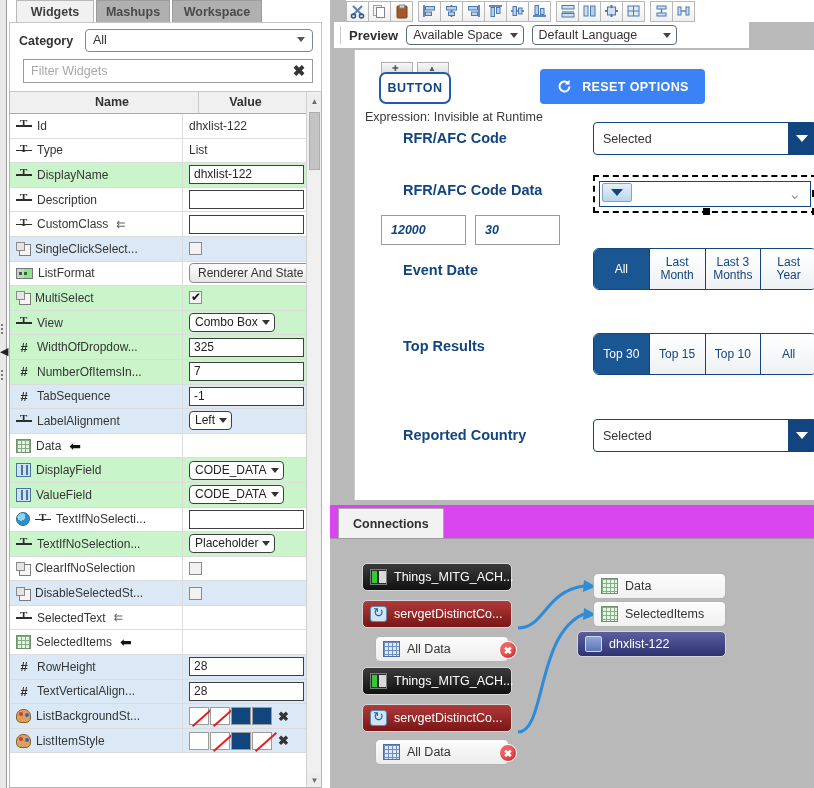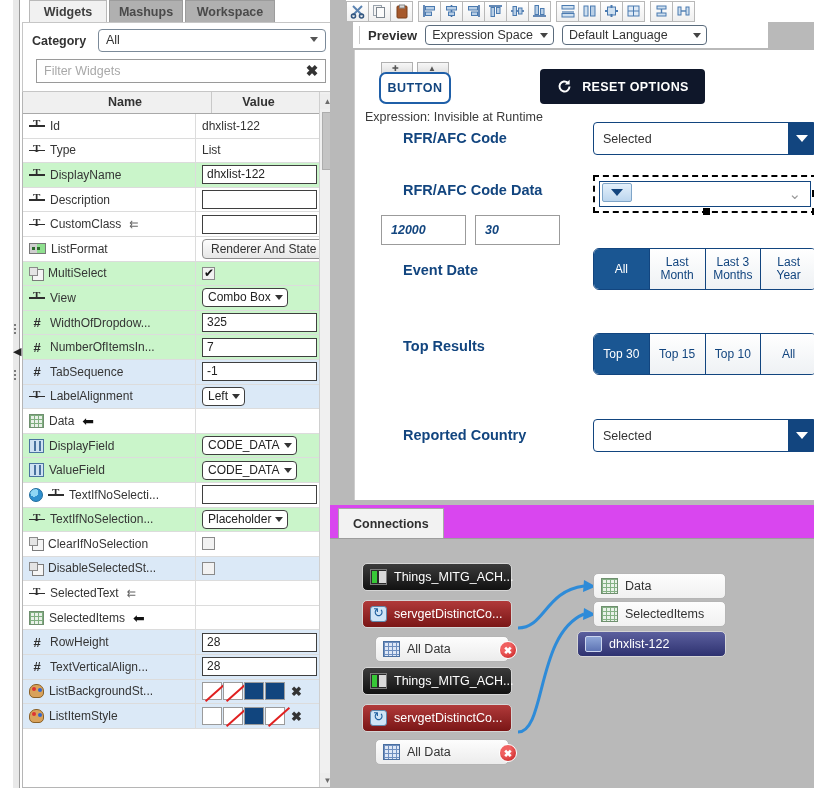--- a/index.html
+++ b/index.html
@@ -9,21 +9,20 @@
     background: #ffffff;
     font-family: "Liberation Sans", sans-serif;
     overflow: hidden;
   }
   #root { position: relative; width: 814px; height: 788px; background:#fff; }
 
   
   #left-panel {
     position: absolute; left: 0; top: 0; width: 330px; height: 788px;
     background: #ffffff;
-    margin-left: 13px;
   }
   #left-edge-strip {
     position:absolute; left:0; top:0; width:7px; height:788px;
     background:#e9e9e9; border-right:1px solid #9a9a9a;
   }
   
   .tabstrip { position:absolute; left:7px; top:0; width:323px; height:22px; background:#ffffff; }
   .tabstrip .tab {
     position:absolute; top:0; height:22px;
     font-size:12.5px; font-weight:bold; color:#4b4b4b;
@@ -198,21 +197,21 @@
     background:#ffffff; display:flex; align-items:center;
   }
   .tb-group { display:flex; align-items:center; }
   .tb-sep { width:6px; }
   .tb-btn {
     width:23px; height:21px; border:1px solid #b8b8b8; background:linear-gradient(#ffffff,#efefef);
     margin-right:-1px; position:relative; display:flex; align-items:center; justify-content:center;
   }
   .tb-btn svg { display:block; }
   #previewbar {
-    position:absolute; left:23px; top:22px; width:415px; height:26px; background:#fff;
+    position:absolute; left:4px; top:22px; width:415px; height:26px; background:#fff;
     display:flex; align-items:center;
   }
   #previewbar .vline { width:1px; height:18px; background:#c9c9c9; margin:0 8px 0 6px; }
   #preview-label { font-size:13px; font-weight:bold; color:#2f2f2f; }
   .pv-select {
     margin-left:8px; height:20px; border:1px solid #5a6b7c; border-radius:4px; background:#fff;
     font-size:12.5px; color:#333; padding:0 20px 0 6px; line-height:18px; position:relative;
   }
   .pv-select .caret {
     position:absolute; right:5px; top:7px; width:0;height:0;
@@ -233,21 +232,21 @@
   #mini1 { left:0; }
   #mini2 { left:36px; }
   #preview-button {
     position:absolute; left:24px; top:22px; width:72px; height:32px;
     border:2px solid #1f5fa8; border-radius:7px; background:#ffffff;
     display:flex; align-items:center; justify-content:center;
     font-size:12.5px; font-weight:bold; color:#12457f; letter-spacing:.5px;
   }
   #reset-options {
     position:absolute; left:185px; top:19px; width:165px; height:35px;
-    background:#0f172a; border-radius:4px; display:flex; align-items:center; justify-content:center; gap:9px;
+    background:#3b82f6; border-radius:4px; display:flex; align-items:center; justify-content:center; gap:9px;
     color:#ffffff; font-size:12.5px; font-weight:bold; letter-spacing:.4px;
   }
   #expr-text {
     position:absolute; left:10px; top:60px; font-size:12.5px; color:#3a3a3a;
   }
   .pv-field-label {
     position:absolute; font-size:14.5px; font-weight:bold; color:#12457f;
   }
   .pv-dd {
     position:absolute; height:33px; border:1.5px solid #12457f; border-radius:4px; background:#fff;
@@ -437,20 +436,29 @@
           <div class="prow">
             <div class="pname">
               <span class="ic ic-text"></span>
               <span>CustomClass</span>
               <span class="bind-icon">⇇</span>
             </div>
             <div class="pval">
               <div class="vinput"></div>
             </div>
           </div>
+          <div class="prow blue">
+            <div class="pname">
+              <span class="ic ic-bool"></span>
+              <span>SingleClickSelect...</span>
+            </div>
+            <div class="pval">
+              <span class="vcheck"></span>
+            </div>
+          </div>
           <div class="prow">
             <div class="pname">
               <span class="ic ic-state"></span>
               <span>ListFormat</span>
             </div>
             <div class="pval">
               <div class="vbtn">Renderer And State</div>
             </div>
           </div>
           <div class="prow green">
@@ -773,21 +781,21 @@
             <line x1="5" y1="7" x2="10" y2="7" stroke="#4a7ab0" stroke-width="1.4"></line>
           </svg>
         </div>
       </div>
     </div>
 
     <div id="previewbar">
       <div class="vline"></div>
       <div id="preview-label">Preview</div>
       <div class="pv-select">
-        <span>Expression Space</span>
+        <span>Available Space</span>
         <span class="caret"></span>
       </div>
       <div class="pv-select" style="min-width:145px;">
         <span>Default Language</span>
         <span class="caret"></span>
       </div>
     </div>
 
     <div id="preview-left-gutter"></div>
 

